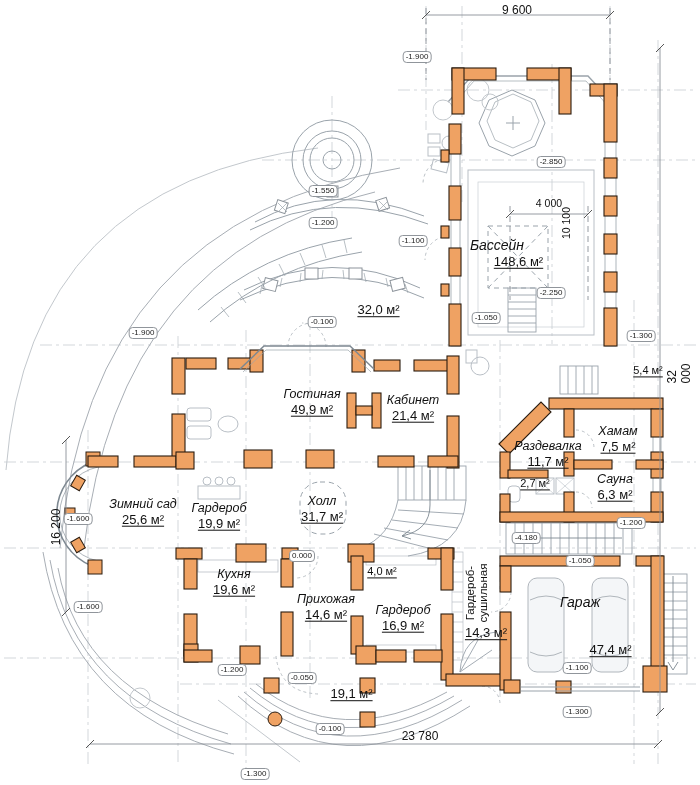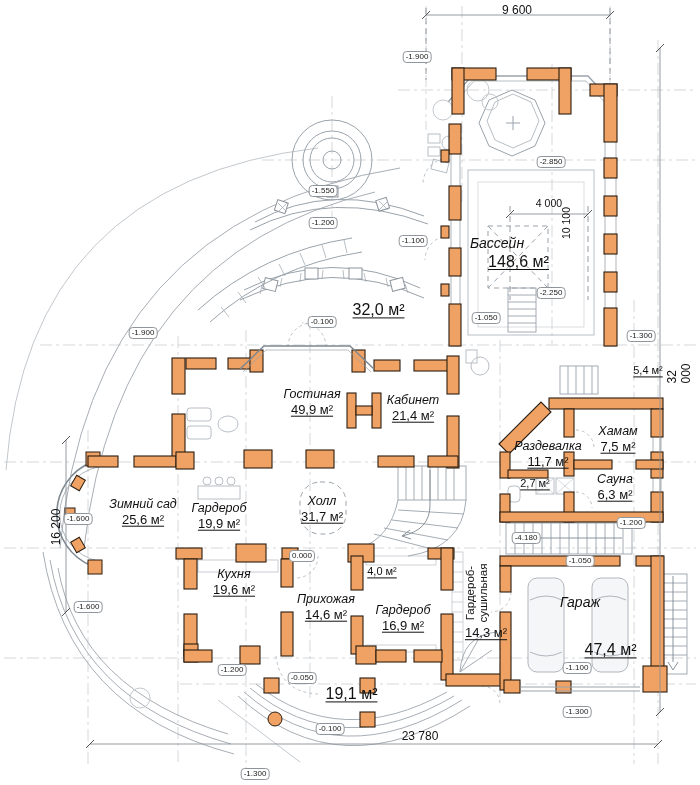--- a/index.html
+++ b/index.html
@@ -4,21 +4,21 @@
 <style>
   html,body{margin:0;padding:0;background:#fff;}
   .plan{position:relative;width:700px;height:785px;background:#ffffff;overflow:hidden;
         font-family:"Liberation Sans",sans-serif;color:#111;}
   .plan svg{position:absolute;left:0;top:0;}
   .title{position:absolute;left:98px;top:28px;font-size:17px;font-weight:bold;
          letter-spacing:1px;text-decoration:underline;text-underline-offset:3px;}
   .lbl{position:absolute;transform:translate(-50%,-50%);text-align:center;line-height:1.2;white-space:nowrap;}
   .rn{font-size:12.5px;font-style:italic;}
   .ra{font-size:13px;text-decoration:underline;text-underline-offset:2px;}
-  .lg .rn{font-size:14px;} .lg .ra{font-size:16px;padding-left:43px;}
+  .lg .rn{font-size:14px;} .lg .ra{font-size:13px;padding-left:43px;}
   .sm .ra{font-size:11px;}
   .lvl{position:absolute;transform:translate(-50%,-50%);font-size:8px;line-height:10px;
        background:#fff;border:1px solid #90959b;border-radius:4px;padding:0 2px;color:#222;z-index:5;}
   .dim{position:absolute;transform:translate(-50%,-50%);font-size:12px;background:transparent;padding:0 2px;}
   .dimv{position:absolute;transform:translate(-50%,-50%) rotate(-90deg);font-size:12px;}
   .vert{position:absolute;transform:translate(-50%,-50%) rotate(-90deg);text-align:center;
         font-size:11.5px;line-height:1.15;white-space:nowrap;}
 </style>
 </head>
 <body>

